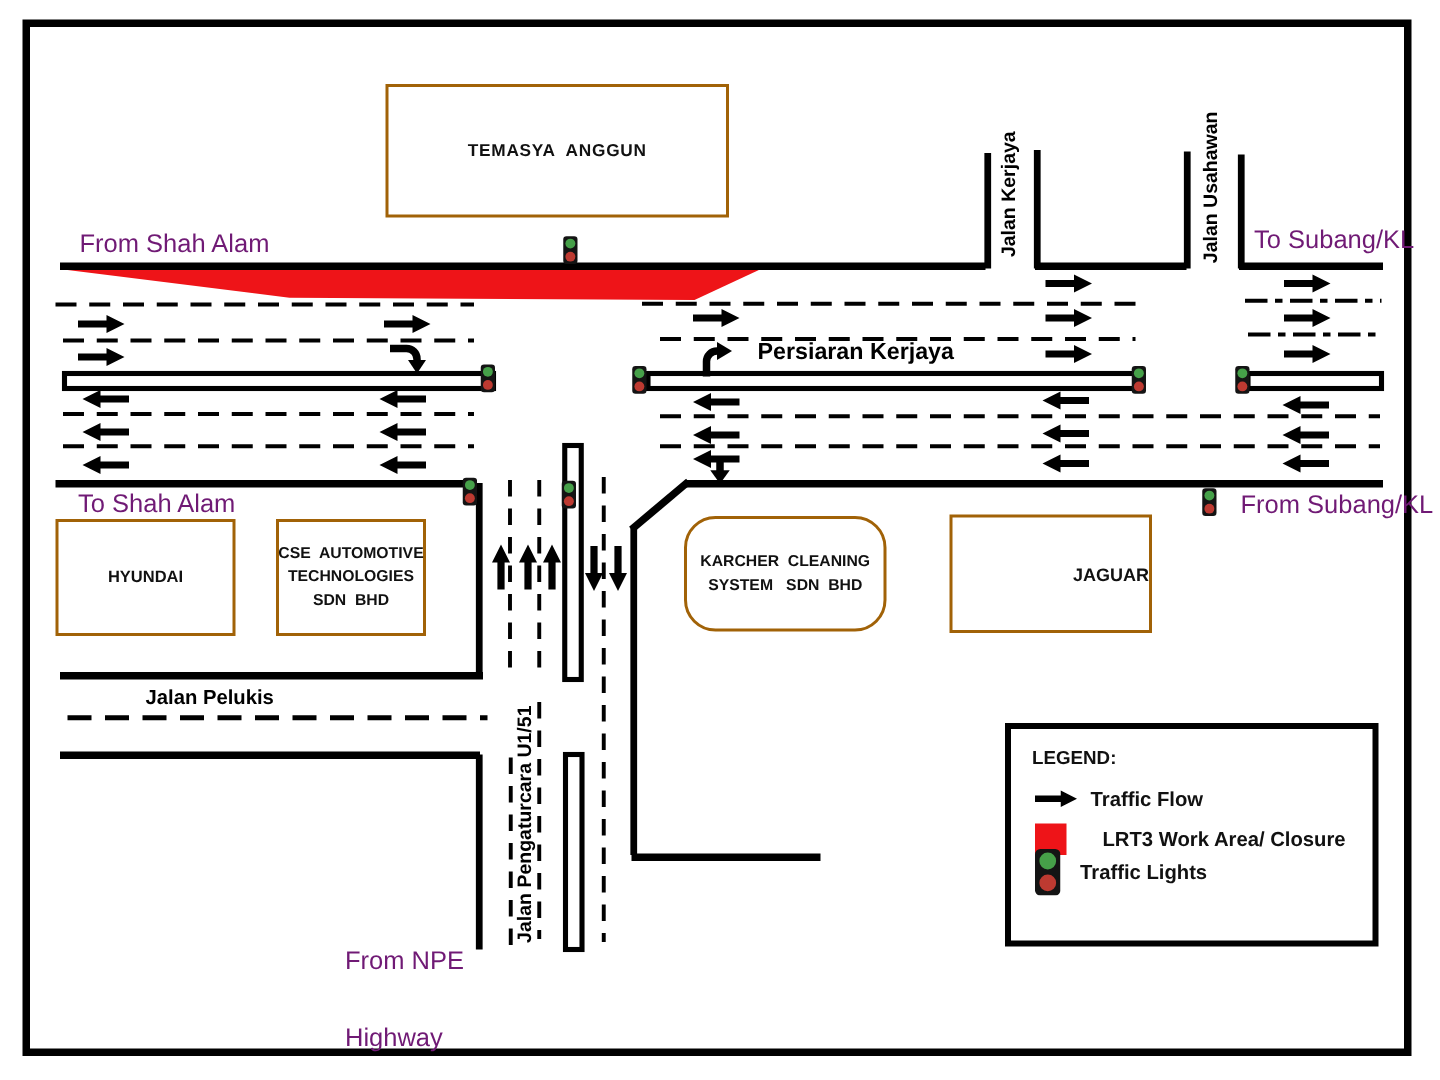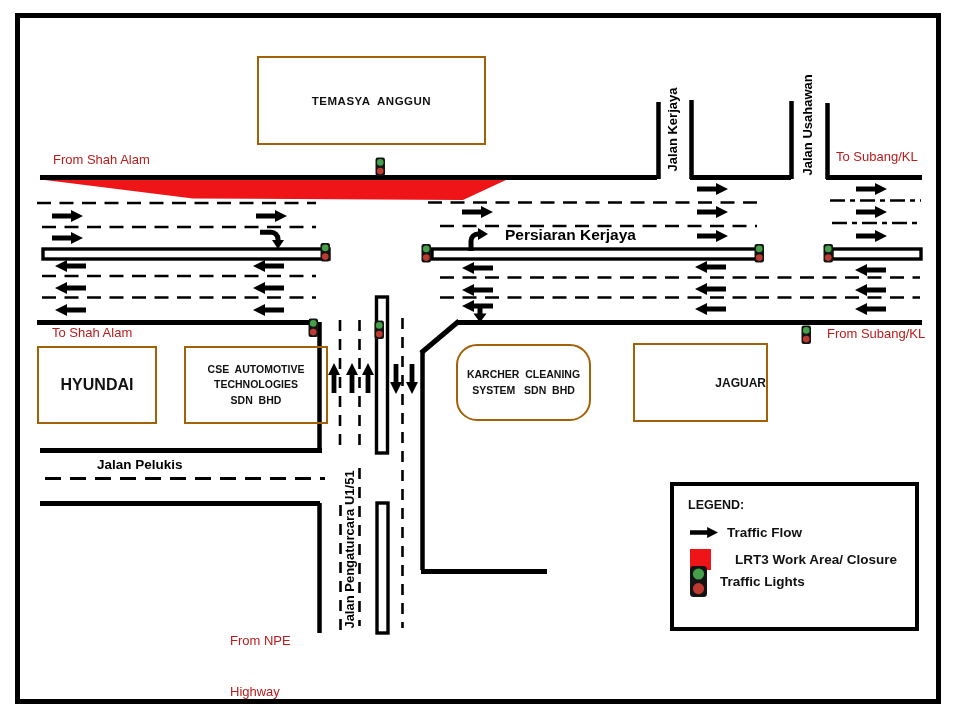--- a/index.html
+++ b/index.html
@@ -1,21 +1,21 @@
 <!DOCTYPE html>
 <html><head>
 <meta charset="utf-8">
 <style>
   html,body{margin:0;padding:0;background:#fff;}
   .stage{position:relative;width:960px;height:720px;background:#fff;overflow:hidden;
          font-family:"Liberation Sans", sans-serif;color:#111;}
   .frame{position:absolute;left:15px;top:13px;width:926px;height:691px;border:5px solid #000;box-sizing:border-box;}
   .overlay{position:absolute;left:0;top:0;}
   .lbl{position:absolute;white-space:pre;line-height:1.15;}
-  .dir{font-size:13px;font-weight:400;color:#b91c1c;}
+  .dir{font-size:17px;font-weight:400;color:#701a75;}
   .roadname{font-weight:bold;color:#000;}
   .rot{transform:rotate(-90deg);transform-origin:center;text-align:center;}
   .bldg{position:absolute;border:2px solid #a16207;box-sizing:border-box;background:transparent;
         display:flex;flex-direction:column;align-items:center;justify-content:center;
         font-weight:bold;text-align:center;color:#111;}
   .bldg .bline{white-space:pre;}
   .legend{position:absolute;left:670px;top:482px;width:249px;height:149px;border:4px solid #000;
           box-sizing:border-box;background:transparent;padding-left:24px;}
   .leg-title{position:absolute;left:14px;top:12px;font-weight:bold;font-size:12.5px;white-space:pre;}
   .leg-row{position:absolute;left:16px;display:flex;align-items:center;}
@@ -157,24 +157,24 @@
       <use href="#tlight" x="823.5" y="244"></use>
       <use href="#tlight" x="308.5" y="318.5"></use>
       <use href="#tlight" x="374.5" y="320.5"></use>
       <use href="#tlight" x="801.5" y="325.5"></use>
     </g>
   </svg>
 
   <div class="bldg" style="left:257px;top:56px;width:229px;height:89px;font-size:11.5px;letter-spacing:.5px;">
     <div class="bline">TEMASYA  ANGGUN</div>
   </div>
-  <div class="bldg" style="left:37px;top:346px;width:120px;height:78px;font-size:16px;">
+  <div class="bldg" style="left:37px;top:346px;width:120px;height:78px;font-size:11px;">
     <div class="bline">HYUNDAI</div>
   </div>
-  <div class="bldg" style="left:184px;top:346px;width:144px;height:78px;font-size:10.5px;line-height:1.45;">
+  <div class="bldg" style="left:184px;top:346px;width:100px;height:78px;font-size:10.5px;line-height:1.45;">
     <div class="bline">CSE  AUTOMOTIVE</div>
     <div class="bline">TECHNOLOGIES</div>
     <div class="bline">SDN  BHD</div>
   </div>
   <div class="bldg" style="left:456px;top:344px;width:135px;height:77px;font-size:10.5px;line-height:1.5;border-radius:21px;">
     <div class="bline">KARCHER  CLEANING</div>
     <div class="bline">SYSTEM   SDN  BHD</div>
   </div>
   <div class="bldg" style="left:633px;top:343px;width:135px;height:79px;font-size:12px;align-items:flex-end;">
     <div class="bline">JAGUAR</div>

